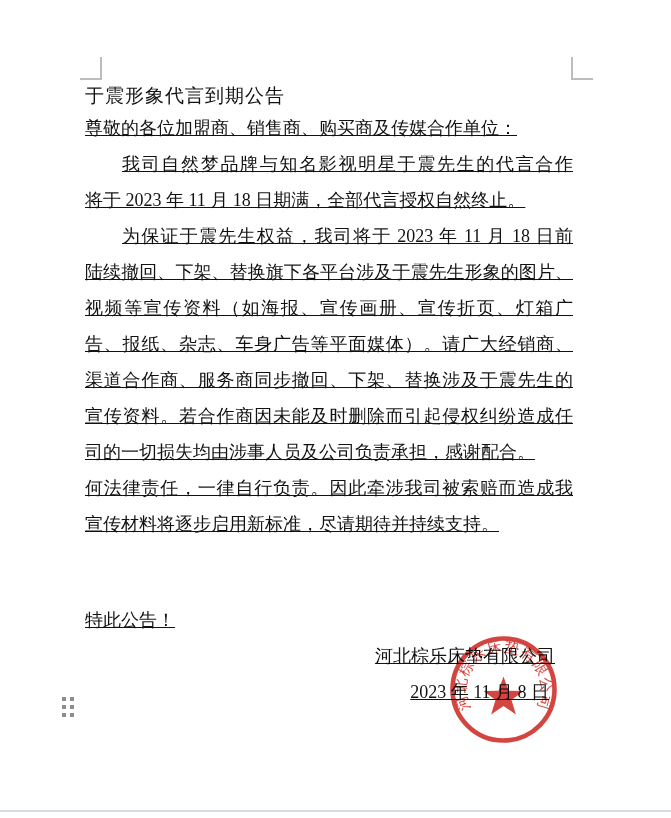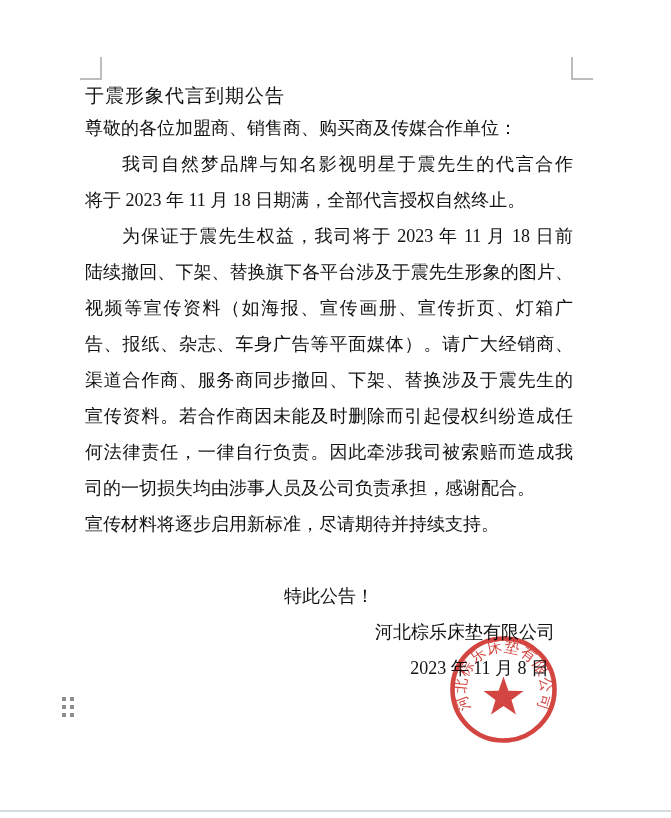--- a/index.html
+++ b/index.html
@@ -17,25 +17,25 @@
   
   .doc-title{
     position:absolute;left:85px;top:83px;width:488px;
     text-align:left;font-size:19px;letter-spacing:1px;white-space:pre;
   }
   
   .doc-body{
     position:absolute;left:85px;top:110px;width:488px;
     font-size:18px;line-height:36px;
   }
-  .line{white-space:pre-wrap;}
+  .line{white-space:pre-wrap;text-decoration:underline;}
   .indent{text-indent:37px;}
   .j{text-align:justify;text-align-last:justify;}
   .spacer{height:36px;}
-  .closing{margin-top:0;text-align:center;}
+  .closing{margin-top:24px;}
   .sig-company{text-align:right;padding-right:18px;}
   .sig-date{text-align:right;padding-right:24px;}
   
   .dots{position:absolute;left:62px;top:697px;width:12px;
     display:grid;grid-template-columns:4px 4px;grid-auto-rows:4px;
     column-gap:4px;row-gap:4px;}
   .dots i{background:#8d8d8d;display:block;}
   
   .seal{position:absolute;left:440px;top:626px;width:127px;height:127px;
     mix-blend-mode:multiply;opacity:.92;}
@@ -54,22 +54,22 @@
 <div class="doc-body">
   <div class="line">尊敬的各位加盟商、销售商、购买商及传媒合作单位：</div>
   <div class="line indent j">我司自然梦品牌与知名影视明星于震先生的代言合作</div>
   <div class="line">将于 2023 年 11 月 18 日期满，全部代言授权自然终止。</div>
   <div class="line indent j">为保证于震先生权益，我司将于 2023 年 11 月 18 日前</div>
   <div class="line j">陆续撤回、下架、替换旗下各平台涉及于震先生形象的图片、</div>
   <div class="line j">视频等宣传资料（如海报、宣传画册、宣传折页、灯箱广</div>
   <div class="line j">告、报纸、杂志、车身广告等平面媒体）。请广大经销商、</div>
   <div class="line j">渠道合作商、服务商同步撤回、下架、替换涉及于震先生的</div>
   <div class="line j">宣传资料。若合作商因未能及时删除而引起侵权纠纷造成任</div>
+  <div class="line">司的一切损失均由涉事人员及公司负责承担，感谢配合。</div>
   <div class="line j">何法律责任，一律自行负责。因此牵涉我司被索赔而造成我</div>
-  <div class="line">司的一切损失均由涉事人员及公司负责承担，感谢配合。</div>
   <div class="line">宣传材料将逐步启用新标准，尽请期待并持续支持。</div>
   <div class="spacer"></div>
   <div class="line closing">特此公告！</div>
   <div class="line sig-company">河北棕乐床垫有限公司</div>
   <div class="line sig-date">2023 年 11 月 8 日</div>
 </div>
 
 <div class="dots">
   <i></i>
     <i></i>

